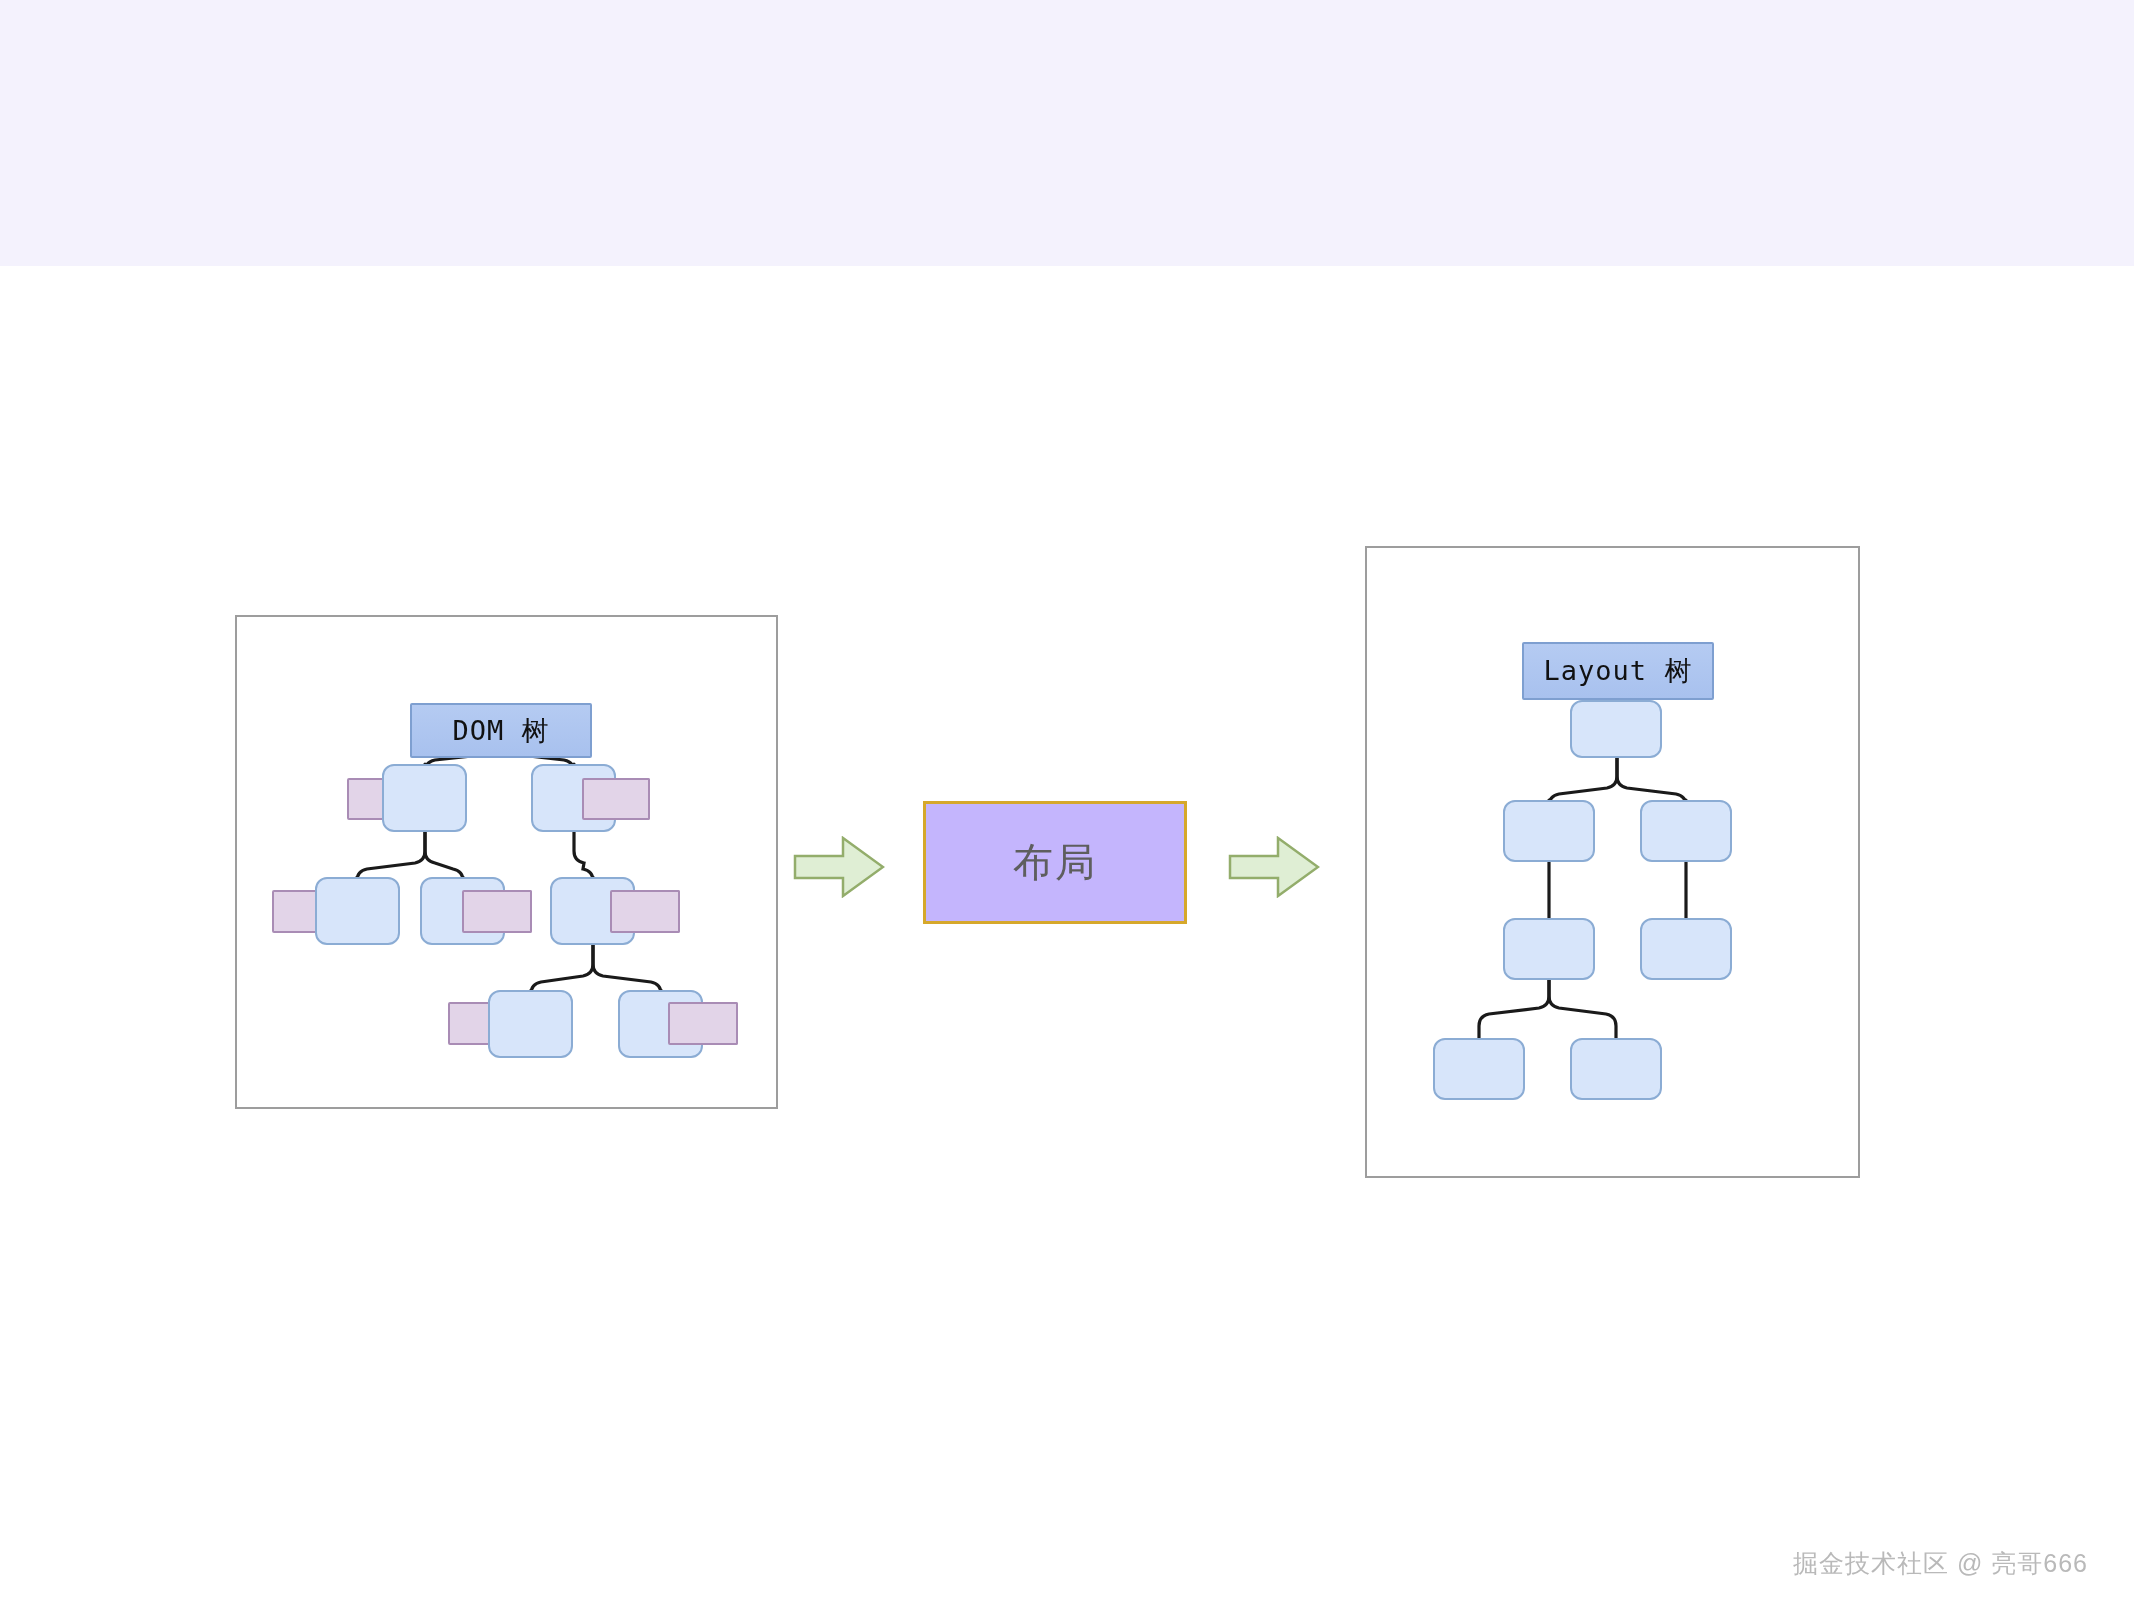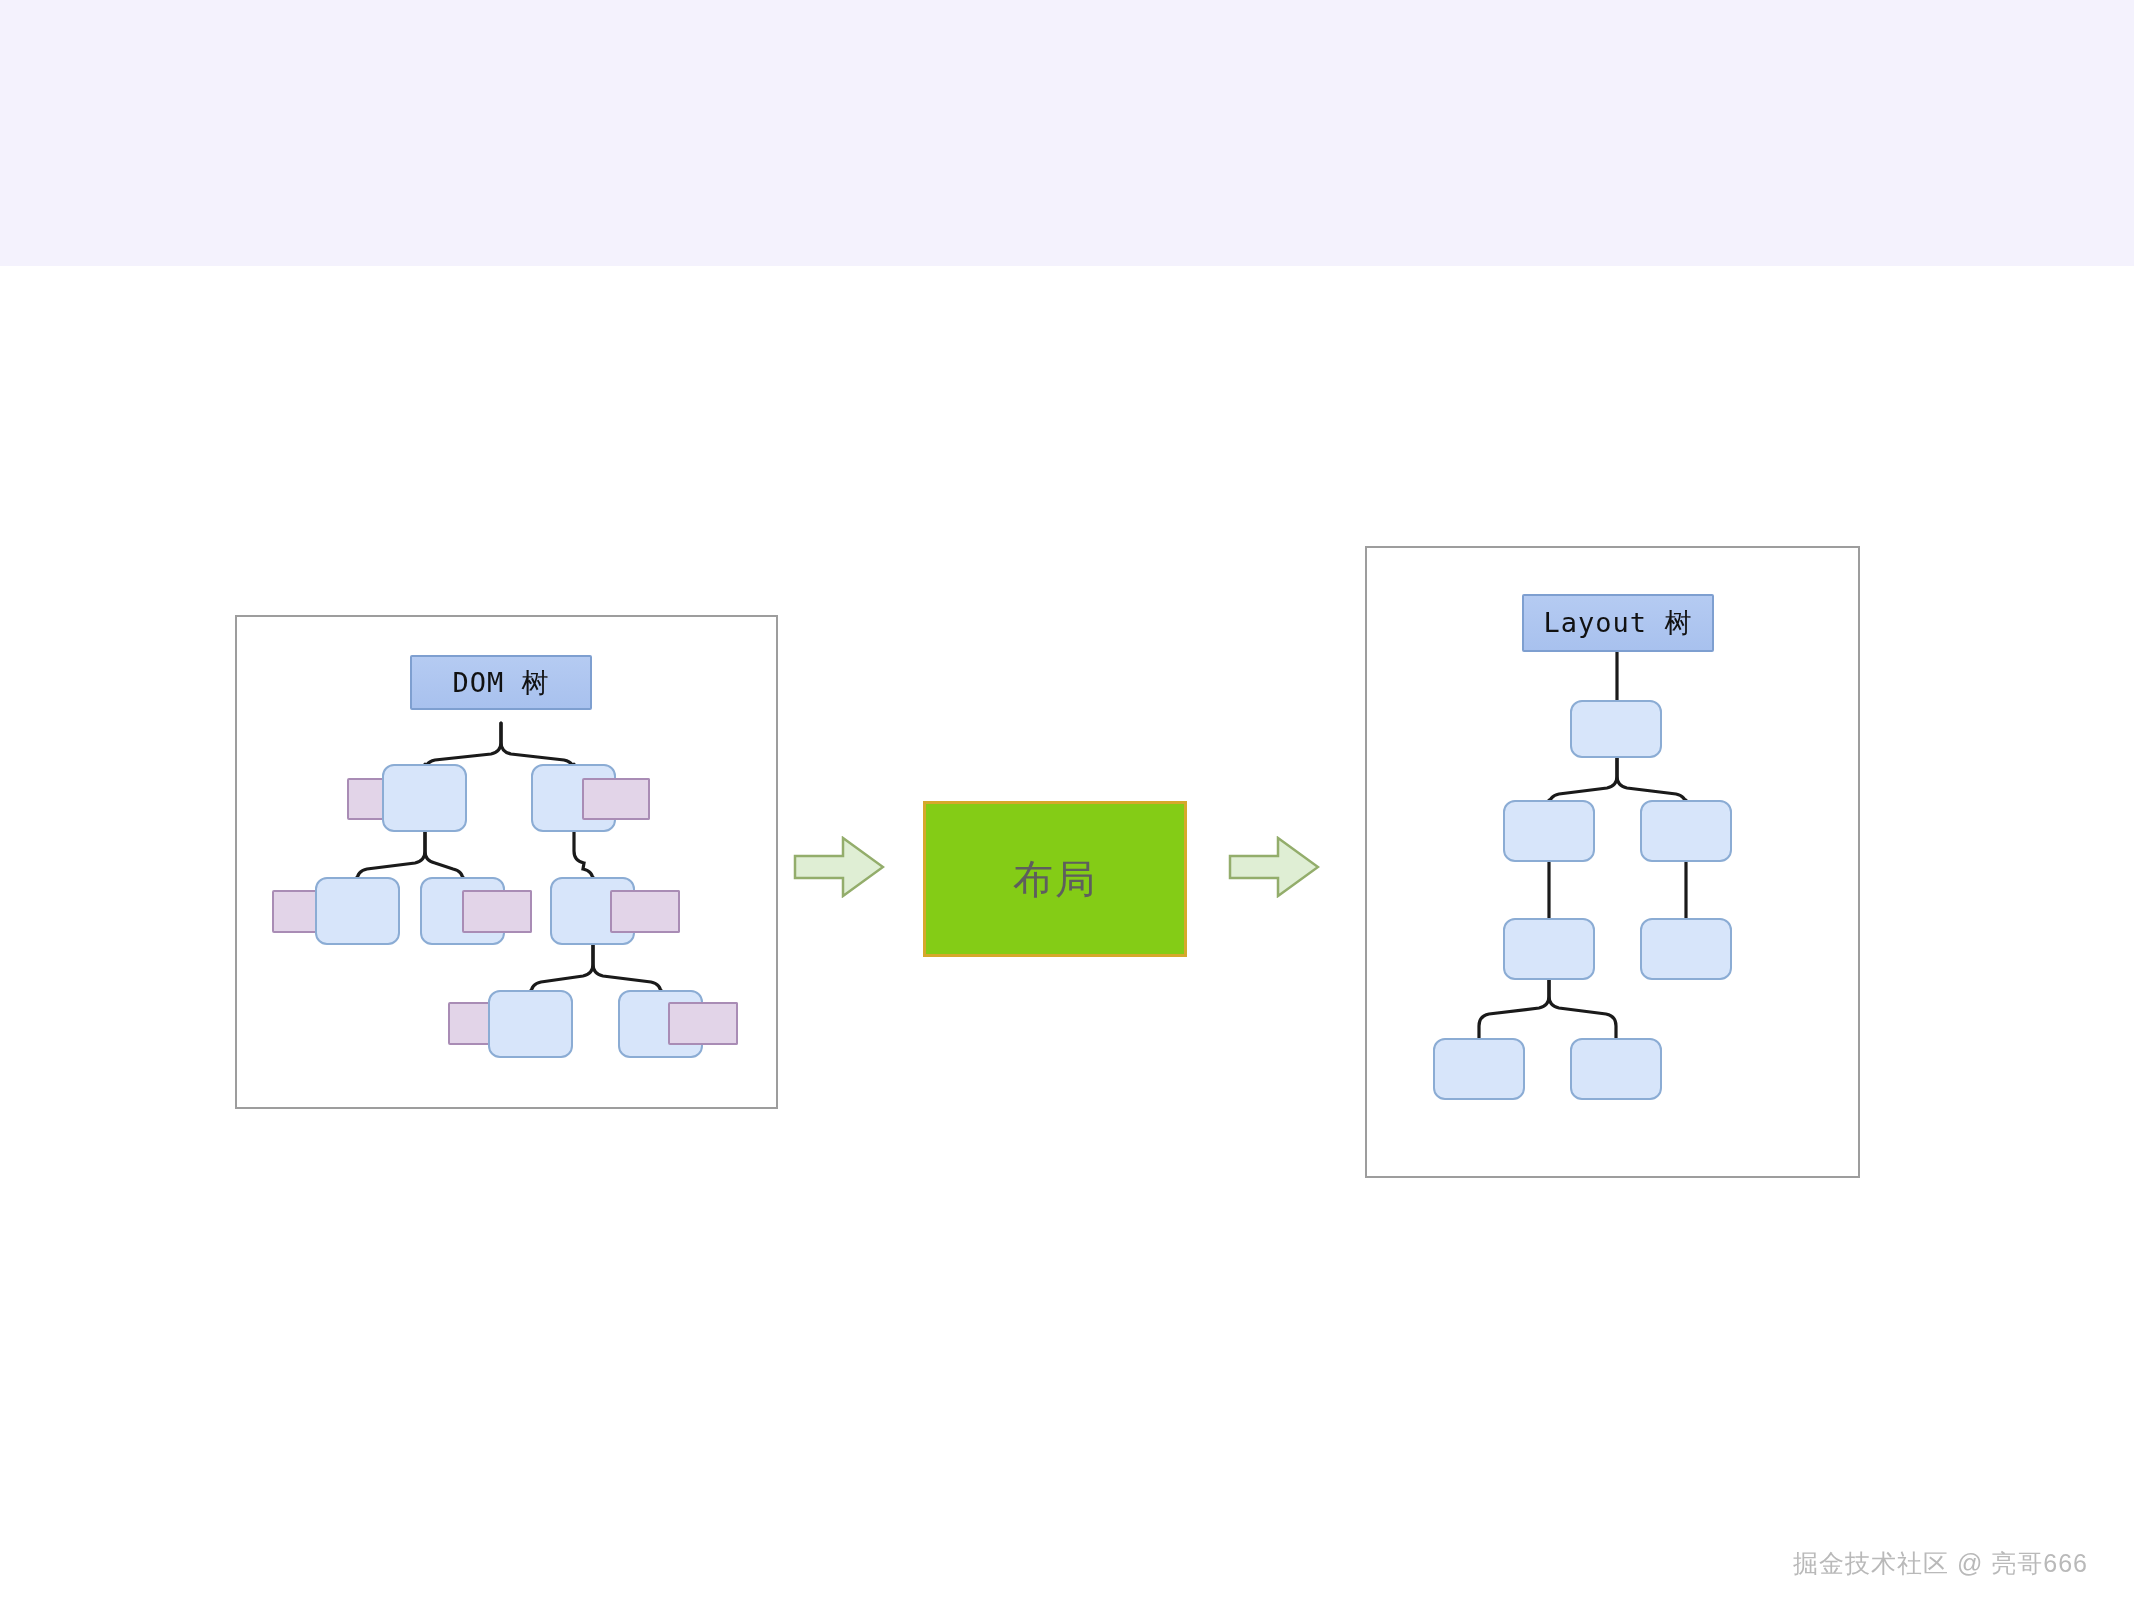--- a/index.html
+++ b/index.html
@@ -63,20 +63,21 @@
     border: 2px solid #8bacd4;
     background: #d7e5fa;
   }
   .node.root {
     background: linear-gradient(180deg, #b5cbf2 0%, #a8c1ee 100%);
     border: 2px solid #7e9fd0;
     display: flex;
     align-items: center;
     justify-content: center;
     border-radius: 2px;
+    margin-top: 48px;
   }
   .node-label {
     font-family: "DejaVu Sans Mono", "Liberation Mono", monospace;
     font-size: 27px;
     color: #111111;
     letter-spacing: 1px;
     white-space: nowrap;
   }
   .chip {
     position: absolute;
@@ -112,22 +113,22 @@
   #lay-n2b  { left: 1640px; top: 800px;  width: 92px;  height: 62px; }
   #lay-n3a  { left: 1503px; top: 918px;  width: 92px;  height: 62px; }
   #lay-n3b  { left: 1640px; top: 918px;  width: 92px;  height: 62px; }
   #lay-n4a  { left: 1433px; top: 1038px; width: 92px;  height: 62px; }
   #lay-n4b  { left: 1570px; top: 1038px; width: 92px;  height: 62px; }
 
   
   #process-box {
     position: absolute;
     left: 923px; top: 801px;
-    width: 264px; height: 156px;
-    background: #84cc16;
+    width: 264px; height: 123px;
+    background: #c4b5fd;
     border: 3px solid #d6a82b;
     display: flex;
     align-items: center;
     justify-content: center;
   }
   #process-label {
     font-size: 40px;
     color: #5e5e5e;
     letter-spacing: 2px;
   }

